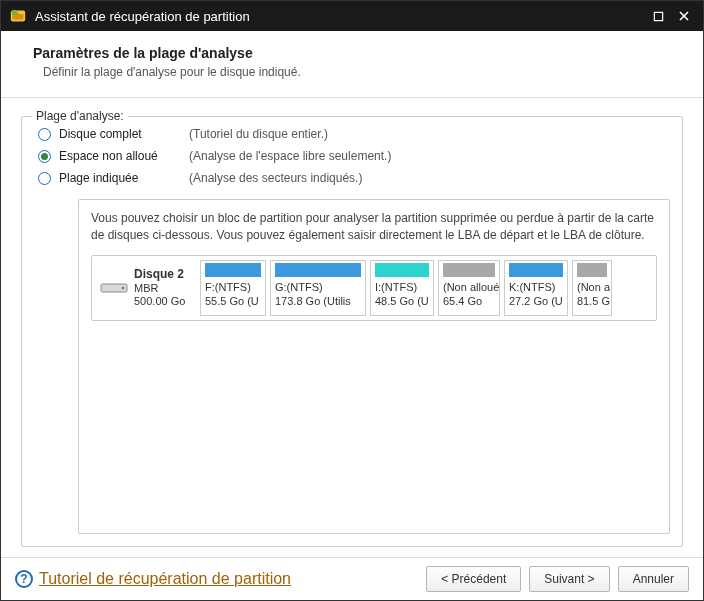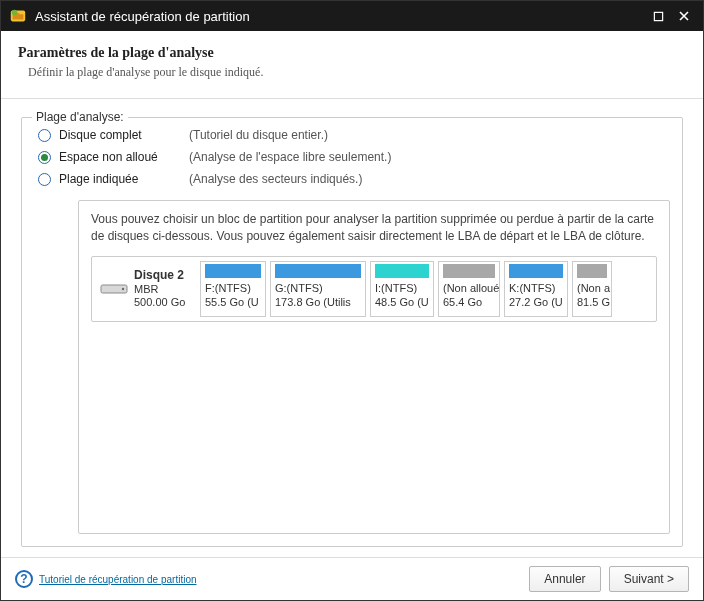--- a/index.html
+++ b/index.html
@@ -36,23 +36,22 @@
     flex: 1;
     font-size: 13px;
   }
   .titlebar .win-btn {
     width: 26px; height: 26px;
     display:flex; align-items:center; justify-content:center;
     color:#fff;
     cursor:pointer;
   }
   .header {
-    padding: 14px 20px 18px 17px;
+    padding: 14px 20px 18px 32px;
     border-bottom: 1px solid #ddd;
-    font-family: Liberation Serif, serif;
   }
   .header h1 {
     margin:0 0 4px 0;
     font-size: 14px;
     font-weight: bold;
     color:#222;
   }
   .header p {
     margin:0;
     padding-left: 10px;
@@ -182,23 +181,23 @@
     background:#fff;
   }
   .help {
     display:flex;
     align-items:center;
     gap:6px;
     color:#1e6bb8;
     cursor:pointer;
   }
   .help a {
-    color:#0369a1;
+    color:#a16207;
     text-decoration:underline;
-    font-size:10px;
+    font-size:16px;
   }
   .help-icon {
     width:18px; height:18px;
     border:2px solid #1e6bb8;
     border-radius:50%;
     display:flex; align-items:center; justify-content:center;
     font-weight:bold;
     color:#1e6bb8;
     font-size:12px;
   }
@@ -320,17 +319,18 @@
       </div>
     </div>
   </div>
 
   <div class="footer">
     <div class="help">
       <span class="help-icon">?</span>
       <a>Tutoriel de récupération de partition</a>
     </div>
     <div class="spacer"></div>
+    <button class="btn">&lt; Précédent</button>
+    <button class="btn">Suivant &gt;</button>
     <button class="btn">Annuler</button>
-    <button class="btn">Suivant &gt;</button>
   </div>
 
 </div>
 
 </body></html>

